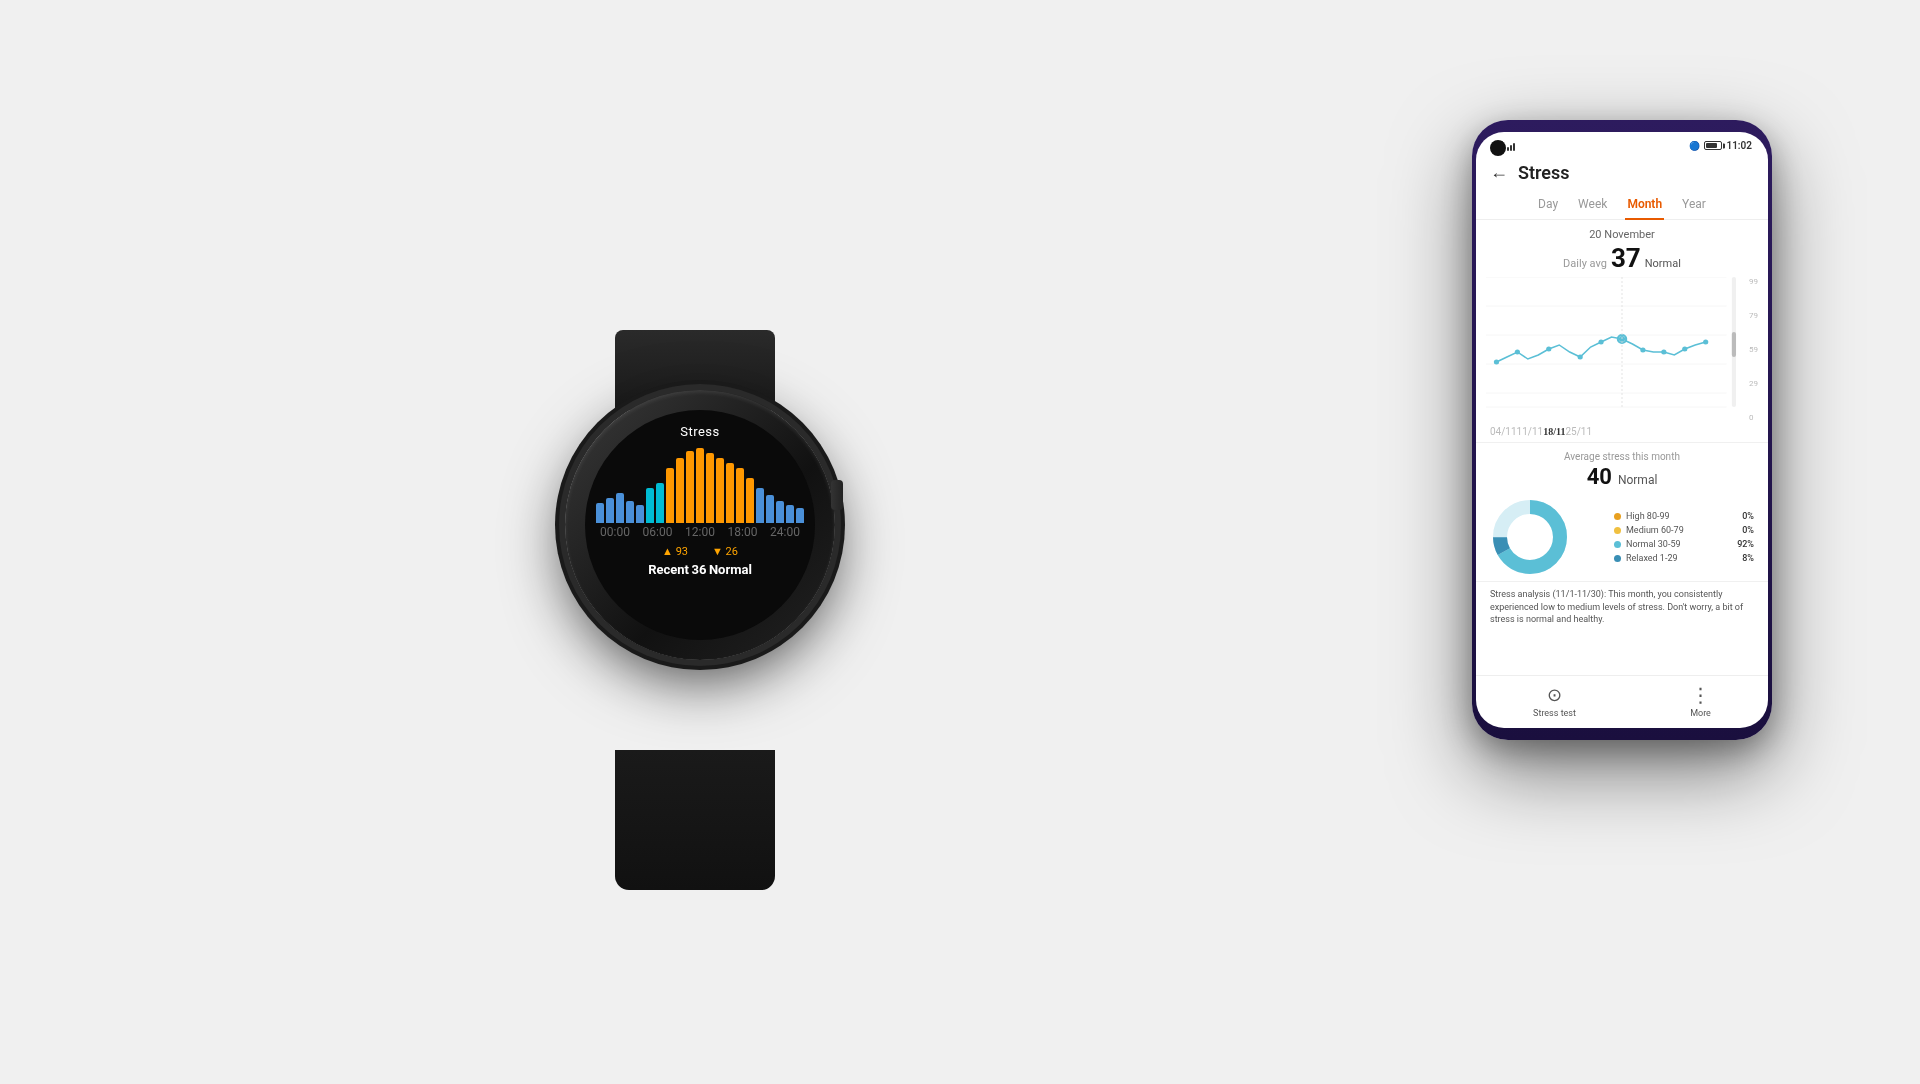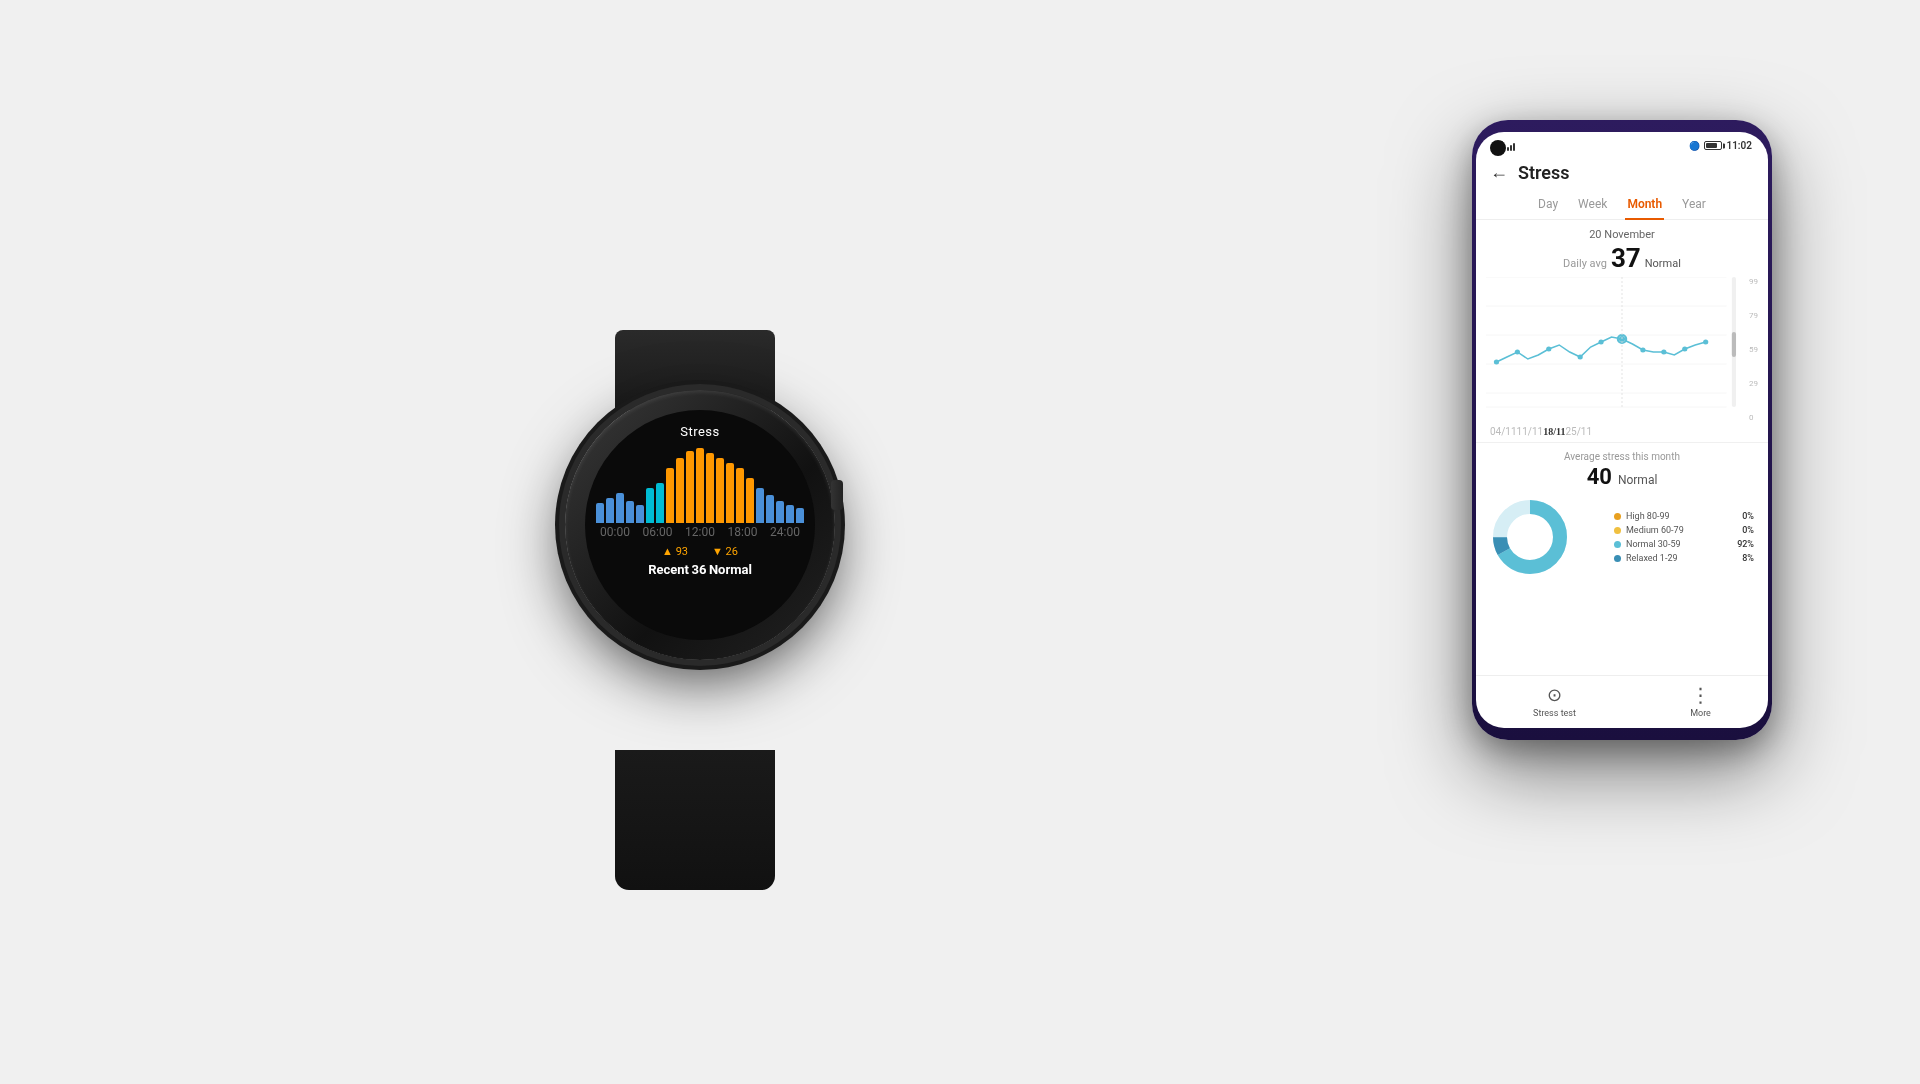--- a/index.html
+++ b/index.html
@@ -657,20 +657,23 @@
           <div class="legend-item">
             <div class="legend-left">
               <div class="legend-dot" style="background:#3a8fb5"></div>
               <span>Relaxed 1-29</span>
             </div>
             <span class="legend-pct">8%</span>
           </div>
         </div>
       </div>
 
+      <div class="analysis-section">
+        <p class="analysis-text">Stress analysis (11/1-11/30): This month, you consistently experienced low to medium levels of stress. Don't worry, a bit of stress is normal and healthy.</p>
+      </div>
 
       <div class="bottom-nav">
         <div class="nav-item">
           <span class="nav-icon">⊙</span>
           <span class="nav-label">Stress test</span>
         </div>
         <div class="nav-item">
           <span class="nav-icon" style="font-size:20px;line-height:1">⋮</span>
           <span class="nav-label">More</span>
         </div>

